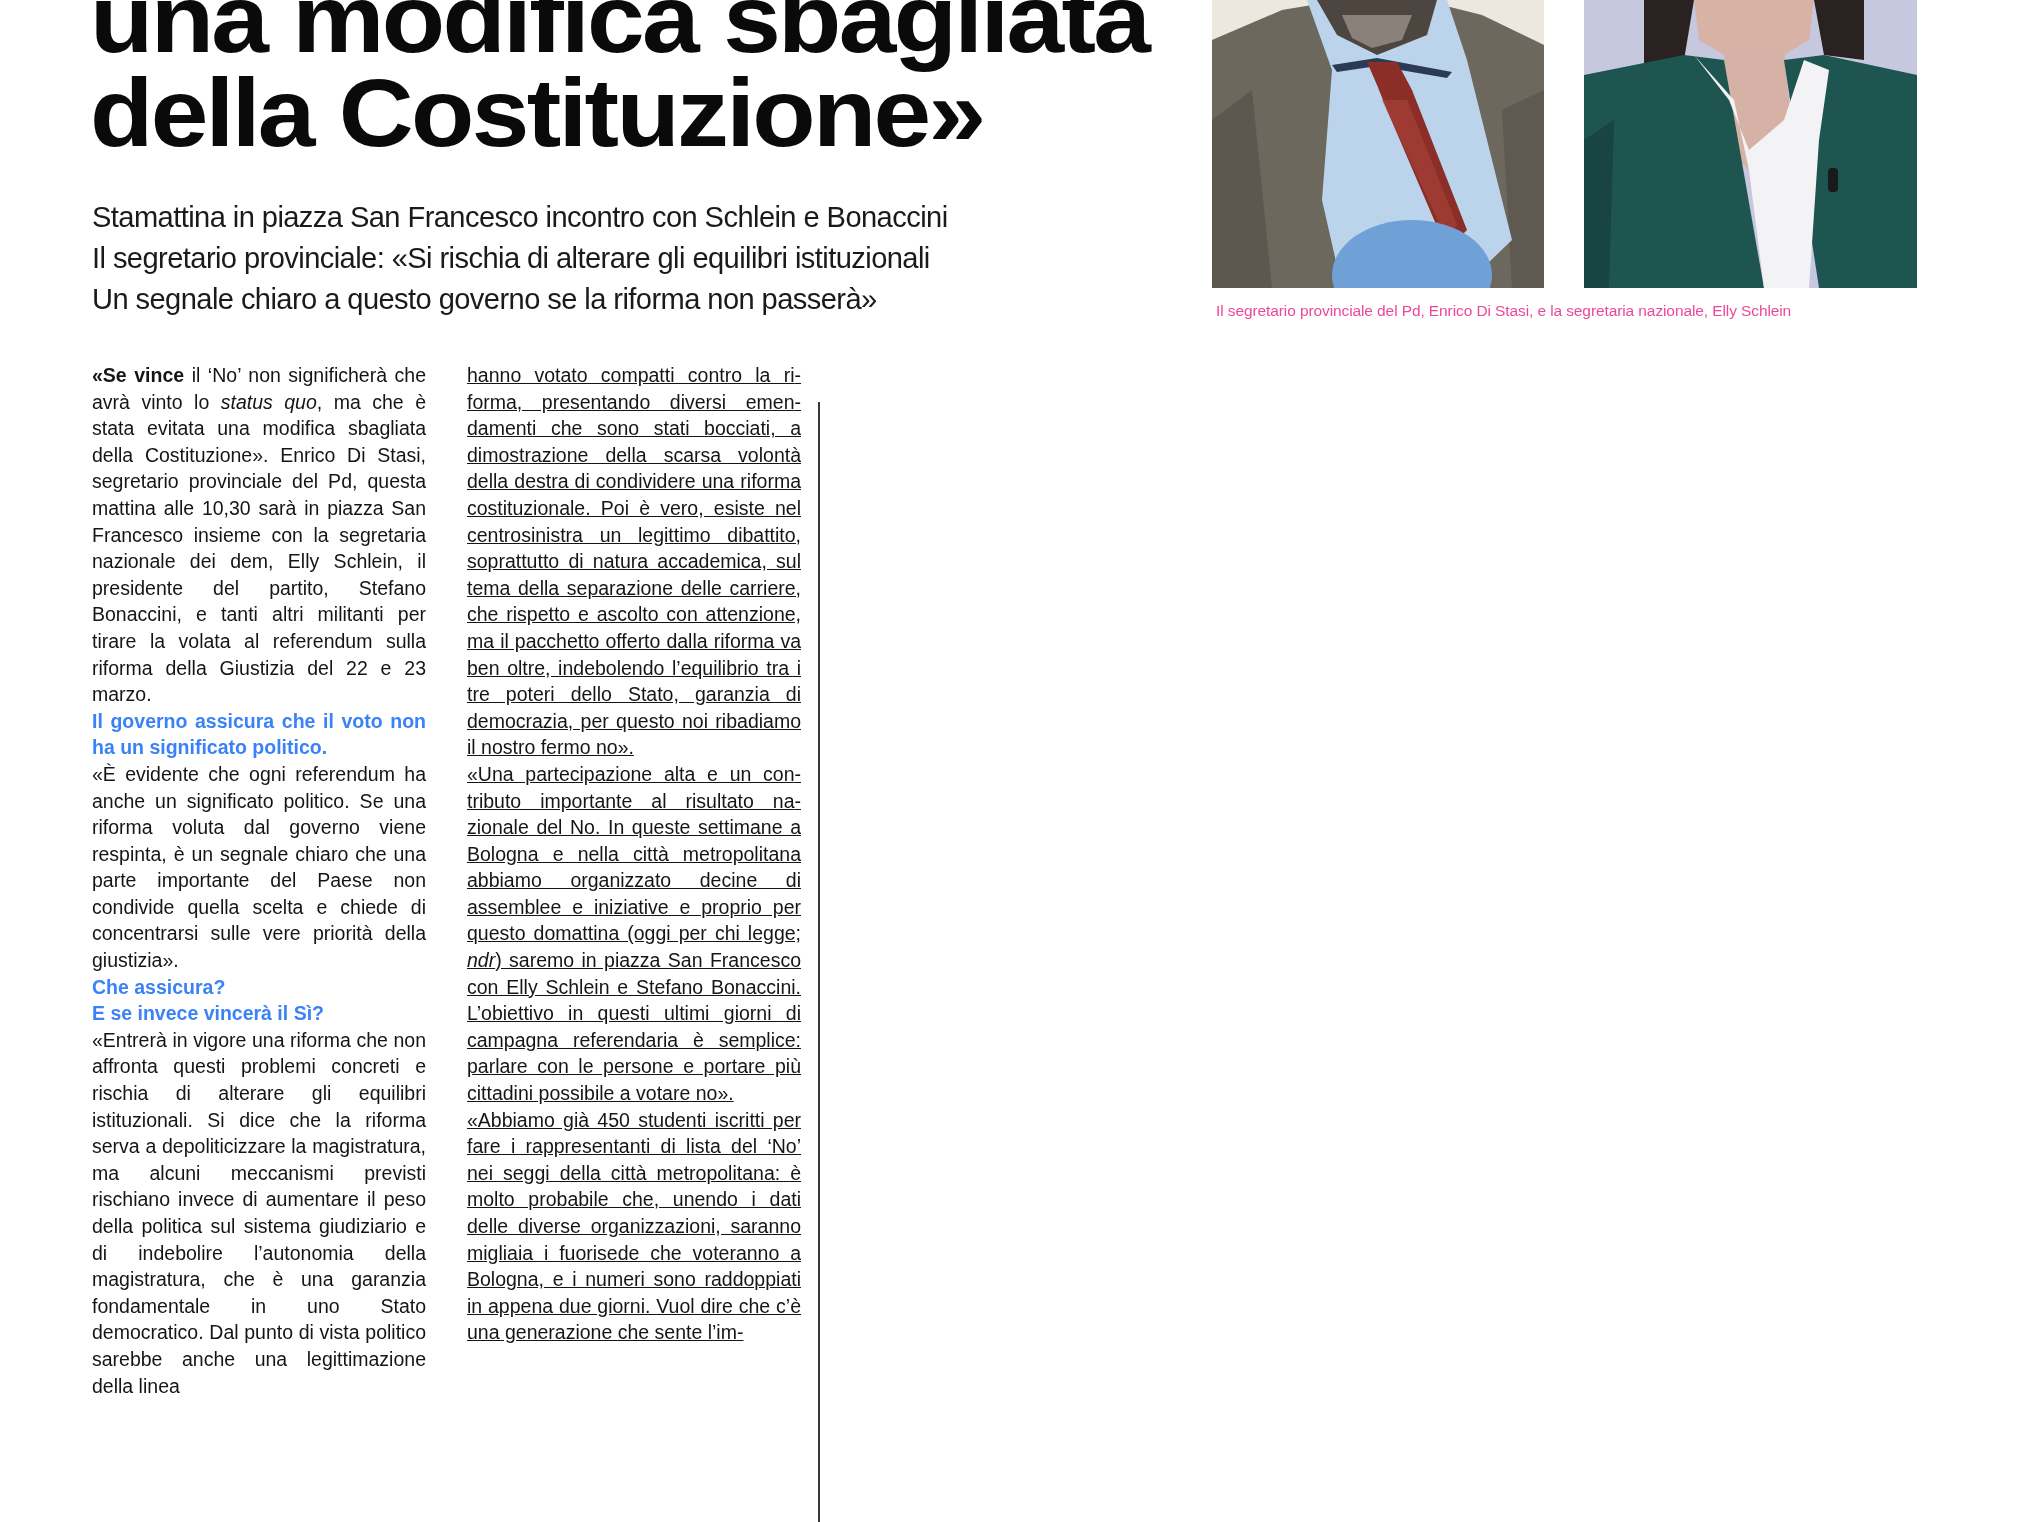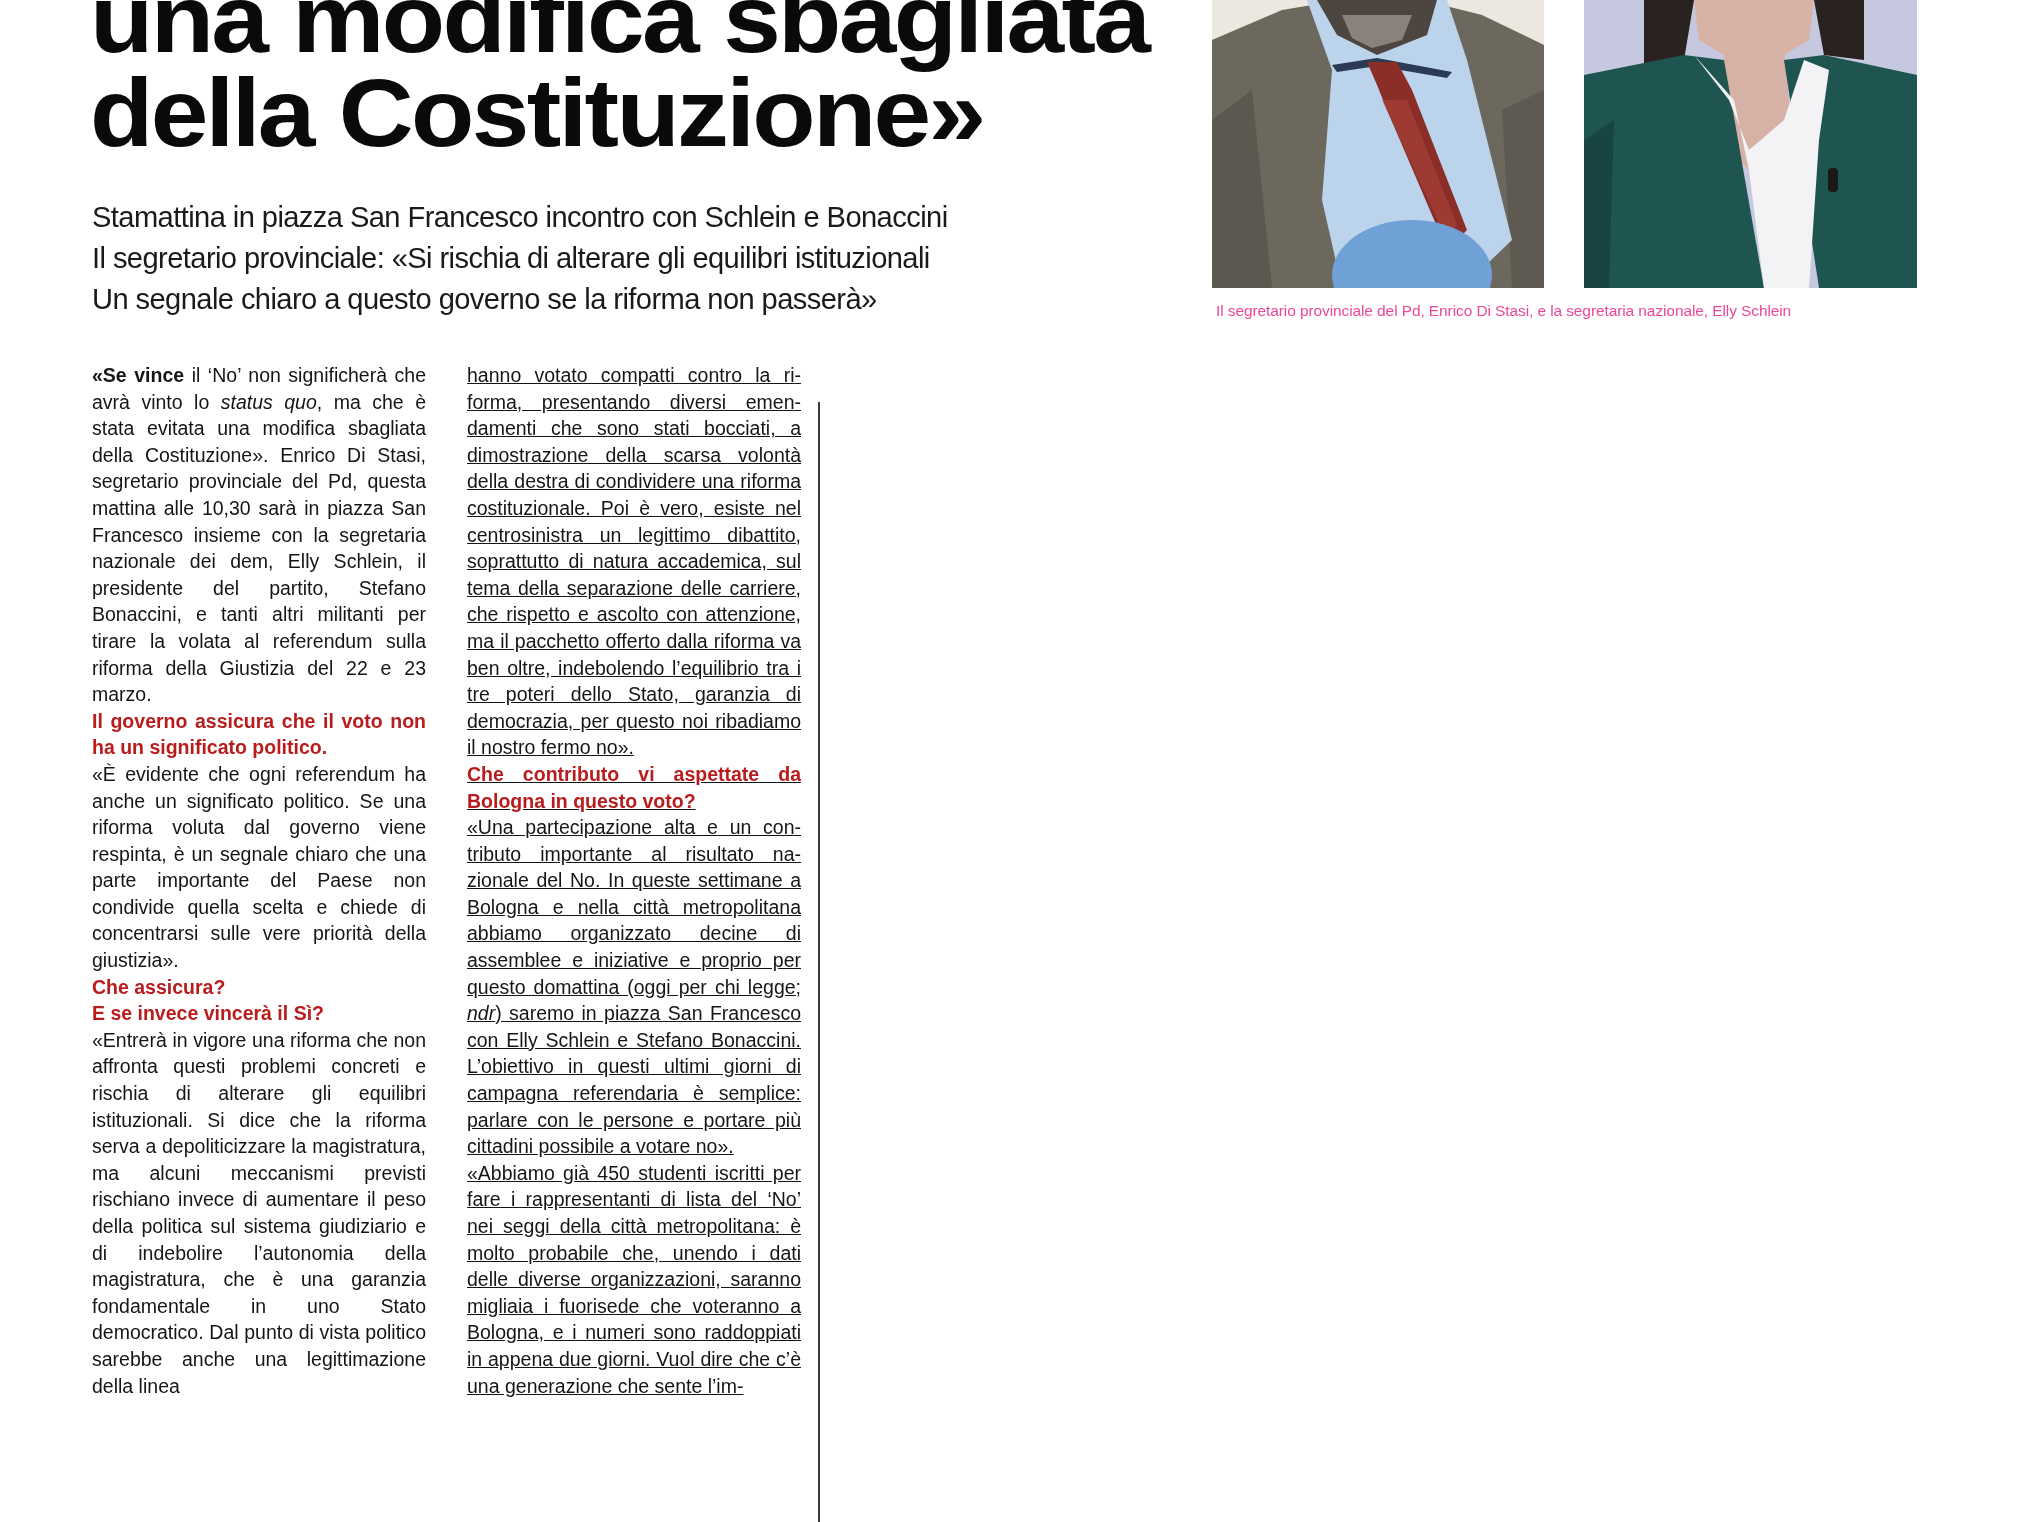--- a/index.html
+++ b/index.html
@@ -26,21 +26,21 @@
     color: #ec4899; white-space: nowrap; letter-spacing: -0.1px;
   }
   .col {
     position: absolute; top: 362px; width: 334px;
     font-family: "Liberation Sans", sans-serif; font-size: 19.5px; line-height: 26.6px;
     color: #151515; text-align: justify; hyphens: manual;
   }
   .col-1 { left: 92px; }
   .col-2 { left: 467px; text-decoration: underline; }
   .col p { margin: 0; }
-  .col .q { font-weight: 700; color: #b91c1c; }
+  .col .q { font-weight: 700; color: #3b82f6; }
   .col .lead { font-weight: 700; }
   .divider { position: absolute; left: 818px; top: 402px; width: 2px; height: 1120px; background: #3a3a3a; }
 </style>
 </head>
 <body>
 
 <div class="headline">
   <div>una modifica sbagliata</div>
   <div>della Costituzione»</div>
 </div>
@@ -98,18 +98,17 @@
   <p><span class="lead">«Se vince</span><span> il ‘No’ non significherà che avrà vinto lo </span><i>status quo</i><span>, ma che è stata evitata una modifica sbagliata della Costituzione». Enri­co Di Stasi, segretario provinciale del Pd, questa mattina alle 10,30 sarà in piazza San Francesco insie­me con la segretaria nazionale dei dem, Elly Schlein, il presidente del partito, Stefano Bonaccini, e tanti altri militanti per tirare la vola­ta al referendum sulla riforma del­la Giustizia del 22 e 23 marzo.</span></p>
   <p class="q">Il governo assicura che il voto non ha un significato politico.</p>
   <p>«È evidente che ogni referendum ha anche un significato politico. Se una riforma voluta dal governo viene respinta, è un segnale chia­ro che una parte importante del Paese non condivide quella scelta e chiede di concentrarsi sulle ve­re priorità della giustizia».</p>
   <p class="q">Che assicura?</p>
   <p class="q">E se invece vincerà il Sì?</p>
   <p>«Entrerà in vigore una riforma che non affronta questi problemi con­creti e rischia di alterare gli equili­bri istituzionali. Si dice che la rifor­ma serva a depoliticizzare la magi­stratura, ma alcuni meccanismi previsti rischiano invece di au­mentare il peso della politica sul si­stema giudiziario e di indebolire l’autonomia della magistratura, che è una garanzia fondamentale in uno Stato democratico. Dal punto di vista politico sarebbe an­che una legittimazione della linea</p>
 </div>
 
 <div class="col col-2">
   <p>hanno votato compatti contro la ri­forma, presentando diversi emen­damenti che sono stati bocciati, a dimostrazione della scarsa volon­tà della destra di condividere una riforma costituzionale. Poi è vero, esiste nel centrosinistra un legitti­mo dibattito, soprattutto di natura accademica, sul tema della sepa­razione delle carriere, che rispet­to e ascolto con attenzione, ma il pacchetto offerto dalla riforma va ben oltre, indebolendo l’equilibrio tra i tre poteri dello Stato, garan­zia di democrazia, per questo noi ribadiamo il nostro fermo no».</p>
-  <p class="q">Che contributo vi aspettate da Bologna in questo voto?</p>
   <p><span>«Una partecipazione alta e un con­tributo importante al risultato na­zionale del No. In queste settima­ne a Bologna e nella città metropo­litana abbiamo organizzato deci­ne di assemblee e iniziative e pro­prio per questo domattina (oggi per chi legge; </span><i>ndr</i><span>) saremo in piaz­za San Francesco con Elly Schlein e Stefano Bonaccini. L’obiettivo in questi ultimi giorni di campagna referendaria è semplice: parlare con le persone e portare più citta­dini possibile a votare no».</span></p>
   <p>«Abbiamo già 450 studenti iscritti per fare i rappresentanti di lista del ‘No’ nei seggi della città metro­politana: è molto probabile che, unendo i dati delle diverse orga­nizzazioni, saranno migliaia i fuori­sede che voteranno a Bologna, e i numeri sono raddoppiati in appe­na due giorni. Vuol dire che c’è una generazione che sente l’im-</p>
 </div>
 
 <div class="divider"></div>
 
 </body></html>

